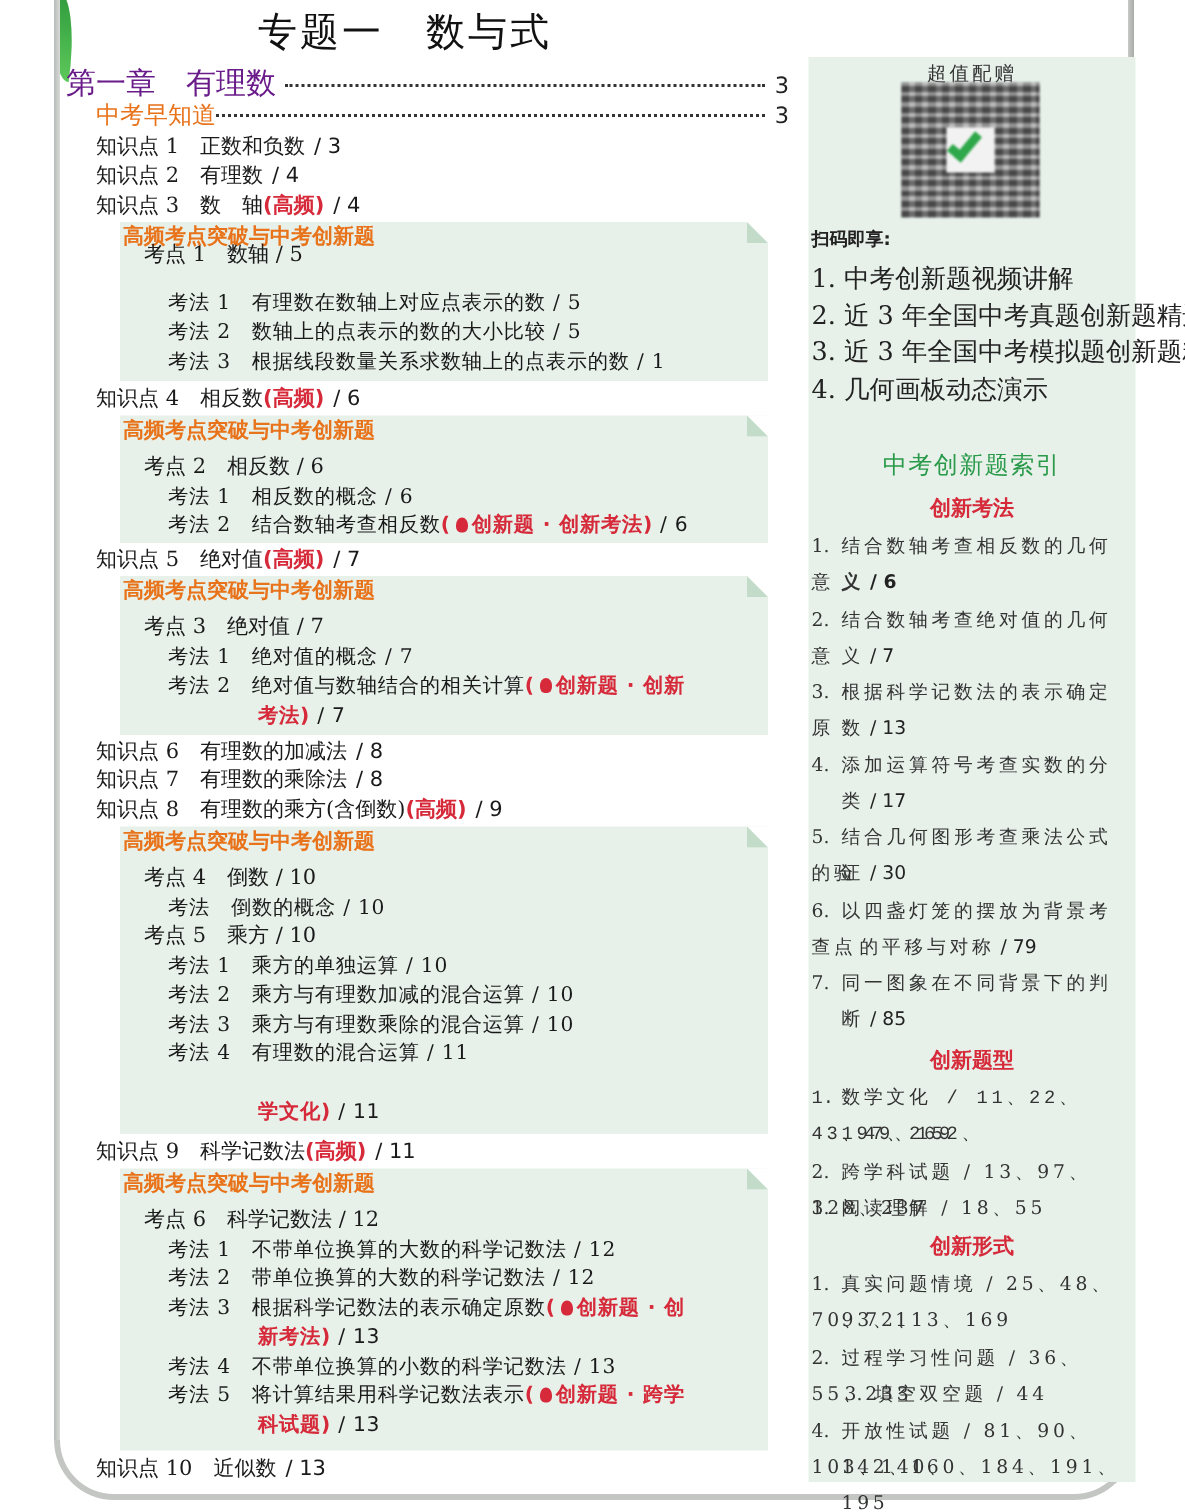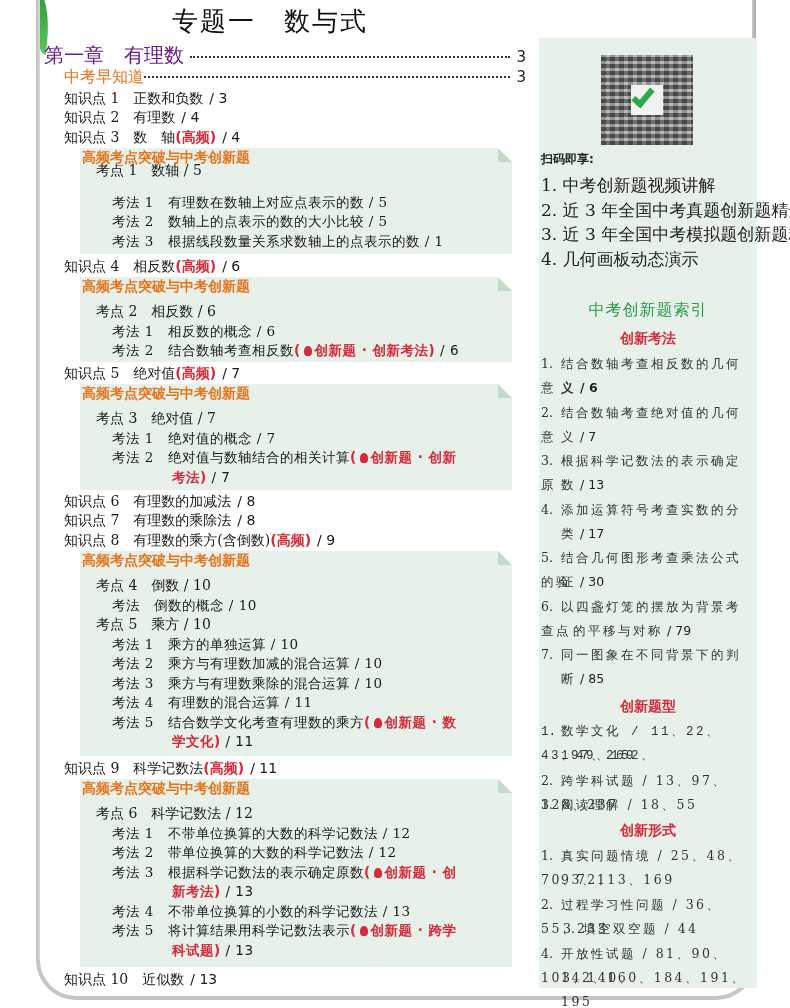--- a/index.html
+++ b/index.html
@@ -164,38 +164,38 @@
     <div class="block" style="top: 551px; height: 205px;">
       <div class="corner"></div>
       <div class="block-head">高频考点突破与中考创新题</div>
       <div class="toc-row kd" style="left: 16px; top: 24px;"><span>考点 4　倒数 / 10</span></div>
       <div class="toc-row kf" style="left: 32px; top: 43.5px;"><span>考法　倒数的概念 / 10</span></div>
       <div class="toc-row kd" style="left: 16px; top: 63px;"><span>考点 5　乘方 / 10</span></div>
       <div class="toc-row kf" style="left: 32px; top: 82.5px;"><span>考法 1　乘方的单独运算 / 10</span></div>
       <div class="toc-row kf" style="left: 32px; top: 102px;"><span>考法 2　乘方与有理数加减的混合运算 / 10</span></div>
       <div class="toc-row kf" style="left: 32px; top: 121.5px;"><span>考法 3　乘方与有理数乘除的混合运算 / 10</span></div>
       <div class="toc-row kf" style="left: 32px; top: 141px;"><span>考法 4　有理数的混合运算 / 11</span></div>
-      <div class="toc-row kf" style="left: 32px; top: 160.5px;"><span>考法 5　结合数学文化考查有理数的乘方</span><span class="inno">(</span><span class="bulb"></span><span class="inno">创新题 · 数</span></div>
       <div class="toc-row kf" style="left: 92px; top: 180px;"><span class="inno">学文化)</span><span class="pg"> / 11</span></div>
     </div>
     <div class="block" style="top: 779px; height: 188px;">
       <div class="corner"></div>
       <div class="block-head">高频考点突破与中考创新题</div>
       <div class="toc-row kd" style="left: 16px; top: 24px;"><span>考点 6　科学记数法 / 12</span></div>
       <div class="toc-row kf" style="left: 32px; top: 43.5px;"><span>考法 1　不带单位换算的大数的科学记数法 / 12</span></div>
       <div class="toc-row kf" style="left: 32px; top: 63px;"><span>考法 2　带单位换算的大数的科学记数法 / 12</span></div>
       <div class="toc-row kf" style="left: 32px; top: 82.5px;"><span>考法 3　根据科学记数法的表示确定原数</span><span class="inno">(</span><span class="bulb"></span><span class="inno">创新题 · 创</span></div>
       <div class="toc-row kf" style="left: 92px; top: 102px;"><span class="inno">新考法)</span><span class="pg"> / 13</span></div>
       <div class="toc-row kf" style="left: 32px; top: 121.5px;"><span>考法 4　不带单位换算的小数的科学记数法 / 13</span></div>
       <div class="toc-row kf" style="left: 32px; top: 141px;"><span>考法 5　将计算结果用科学记数法表示</span><span class="inno">(</span><span class="bulb"></span><span class="inno">创新题 · 跨学</span></div>
       <div class="toc-row kf" style="left: 92px; top: 160.5px;"><span class="inno">科试题)</span><span class="pg"> / 13</span></div>
     </div>
   </div>
 
 <div class="side">
+  <div class="gift-title">超值配赠</div>
   <div class="qr">
     <div class="qr-center"></div>
     <div class="check"></div>
   </div>
   <div class="scan-label">扫码即享:</div>
   <div id="gift-container">
       <div class="gift-item" style="top: 136px;">1. 中考创新题视频讲解</div>
       <div class="gift-item" style="top: 160.5px;">2. 近 3 年全国中考真题创新题精选</div>
       <div class="gift-item" style="top: 185px;">3. 近 3 年全国中考模拟题创新题精选</div>
       <div class="gift-item" style="top: 209.5px;">4. 几何画板动态演示</div>

